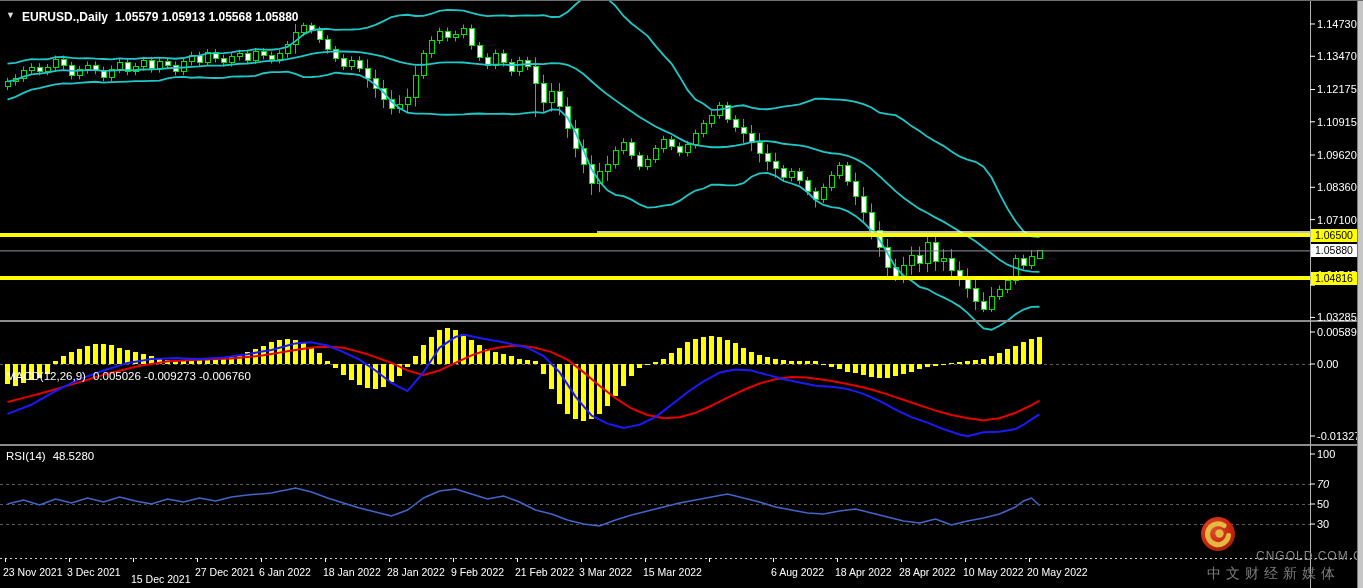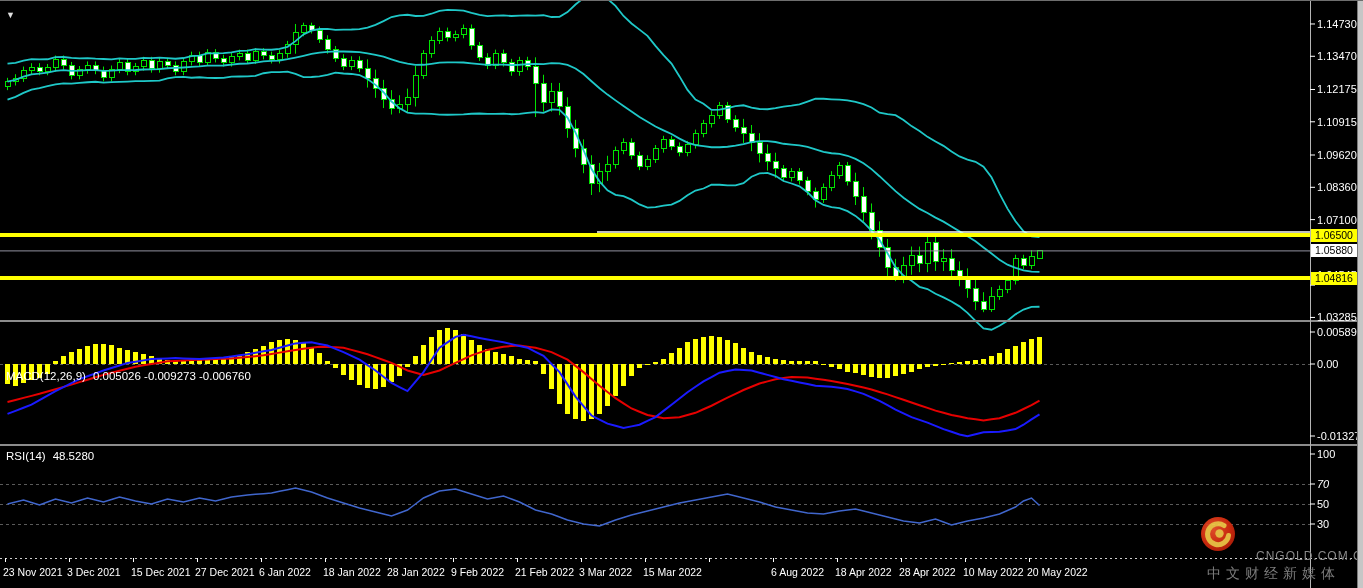--- a/index.html
+++ b/index.html
@@ -479,20 +479,23 @@
         <line x1="709.5" y1="557" x2="709.5" y2="561" stroke="#fff" stroke-width="1"></line>
         <line x1="773.5" y1="557" x2="773.5" y2="561" stroke="#fff" stroke-width="1"></line>
         <line x1="837.5" y1="557" x2="837.5" y2="561" stroke="#fff" stroke-width="1"></line>
         <line x1="901.5" y1="557" x2="901.5" y2="561" stroke="#fff" stroke-width="1"></line>
         <line x1="965.5" y1="557" x2="965.5" y2="561" stroke="#fff" stroke-width="1"></line>
         <line x1="1029.5" y1="557" x2="1029.5" y2="561" stroke="#fff" stroke-width="1"></line>
       </g>
     </svg>
 
   <span id="title-caret" class="paneltitle">▼</span>
+  <div id="main-title" class="paneltitle">
+    <span class="sp">EURUSD.,Daily</span><span>1.05579 1.05913 1.05568 1.05880</span>
+  </div>
 
   <div id="macd-title" class="paneltitle">
     <span class="sp">MACD(12,26,9)</span><span>0.005026 -0.009273 -0.006760</span>
   </div>
 
   <div id="rsi-title" class="paneltitle">
     <span class="sp">RSI(14)</span><span>48.5280</span>
   </div>
 
   <div id="watermark">
@@ -531,21 +534,21 @@
       <div class="axlabel" style="left: 1317px; top: 517px;">30</div>
     </div>
 
   <div class="tag" id="tag-level-1" style="top: 227.5px; background: rgb(255, 255, 0);">1.06500</div>
   <div class="tag" id="tag-current" style="top: 243.397px; background: rgb(255, 255, 255);">1.05880</div>
   <div class="tag" id="tag-level-2" style="top: 270.679px; background: rgb(255, 255, 0);">1.04816</div>
 
   <div id="date-axis">
       <div class="datelabel" style="left: 3px; top: 7px;">23 Nov 2021</div>
       <div class="datelabel" style="left: 67px; top: 7px;">3 Dec 2021</div>
-      <div class="datelabel" style="left: 131px; top: 7px;">15 Dec 2021</div>
+      <div class="datelabel" style="left: 131px; top: 14px;">15 Dec 2021</div>
       <div class="datelabel" style="left: 195px; top: 7px;">27 Dec 2021</div>
       <div class="datelabel" style="left: 259px; top: 7px;">6 Jan 2022</div>
       <div class="datelabel" style="left: 323px; top: 7px;">18 Jan 2022</div>
       <div class="datelabel" style="left: 387px; top: 7px;">28 Jan 2022</div>
       <div class="datelabel" style="left: 451px; top: 7px;">9 Feb 2022</div>
       <div class="datelabel" style="left: 515px; top: 7px;">21 Feb 2022</div>
       <div class="datelabel" style="left: 579px; top: 7px;">3 Mar 2022</div>
       <div class="datelabel" style="left: 643px; top: 7px;">15 Mar 2022</div>
       <div class="datelabel" style="left: 707px; top: 7px; margin-top: 40px;">25 Mar 2022</div>
       <div class="datelabel" style="left: 771px; top: 7px;">6 Aug 2022</div>

